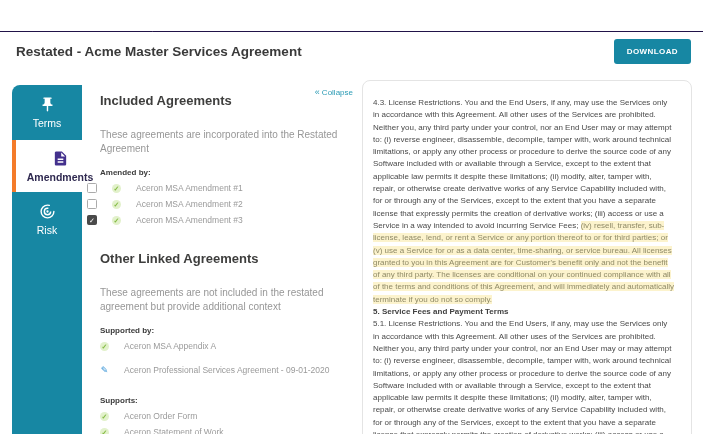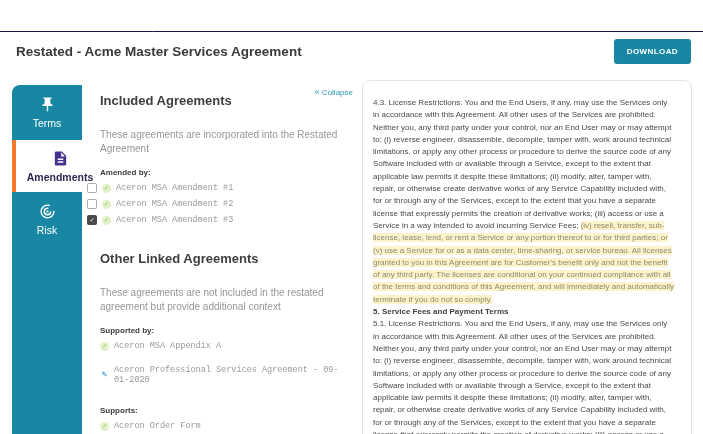--- a/index.html
+++ b/index.html
@@ -40,21 +40,21 @@
               height:52px;color:#2f2950;font-weight:bold;}
 
   
   .middle{position:absolute;left:87px;top:15px;width:266px;}
   .panel-head{display:flex;align-items:flex-start;justify-content:space-between;}
   .panel-title{font-size:13px;font-weight:600;color:#3e3e3d;margin:8px 0 0 13px;}
   .collapse-link{color:#2b9bb5;font-size:8px;text-decoration:none;cursor:pointer;white-space:nowrap;margin-top:2px;}
   .collapse-link .dbl{font-size:9px;margin-right:2px;}
   .panel-sub{font-size:10px;color:#979797;margin:20px 0 0 13px;line-height:1.35;}
   .grp-label{font-size:8px;font-weight:bold;color:#3b3b3b;margin:13px 0 0 13px;}
-  .agree-row{display:flex;align-items:center;gap:5px;margin:6px 0 0 0;font-family:Liberation Mono, monospace;}
+  .agree-row{display:flex;align-items:center;gap:15px;margin:6px 0 0 0;}
   .agree-row.noindent{margin-left:0;}
   .agree-row.plain{margin-left:13px;}
   .cbx{width:8px;height:8px;border:1px solid #ababab;border-radius:1.5px;background:#fff;flex:none;
        display:flex;align-items:center;justify-content:center;cursor:pointer;}
   .cbx.checked{background:#4a4a4a;border-color:#4a4a4a;color:#fff;font-size:7px;line-height:1;}
   .chip-green{width:9px;height:9px;border-radius:50%;background:#e2f1cb;color:#85bb45;flex:none;
               font-size:7px;line-height:9px;text-align:center;font-weight:bold;}
   .chip-pencil{width:9px;height:9px;flex:none;color:#2e8fd4;font-size:9px;line-height:9px;text-align:center;}
   .agree-label{font-size:8.5px;color:#9a9a9a;}
   .section-gap{margin-top:26px;}

